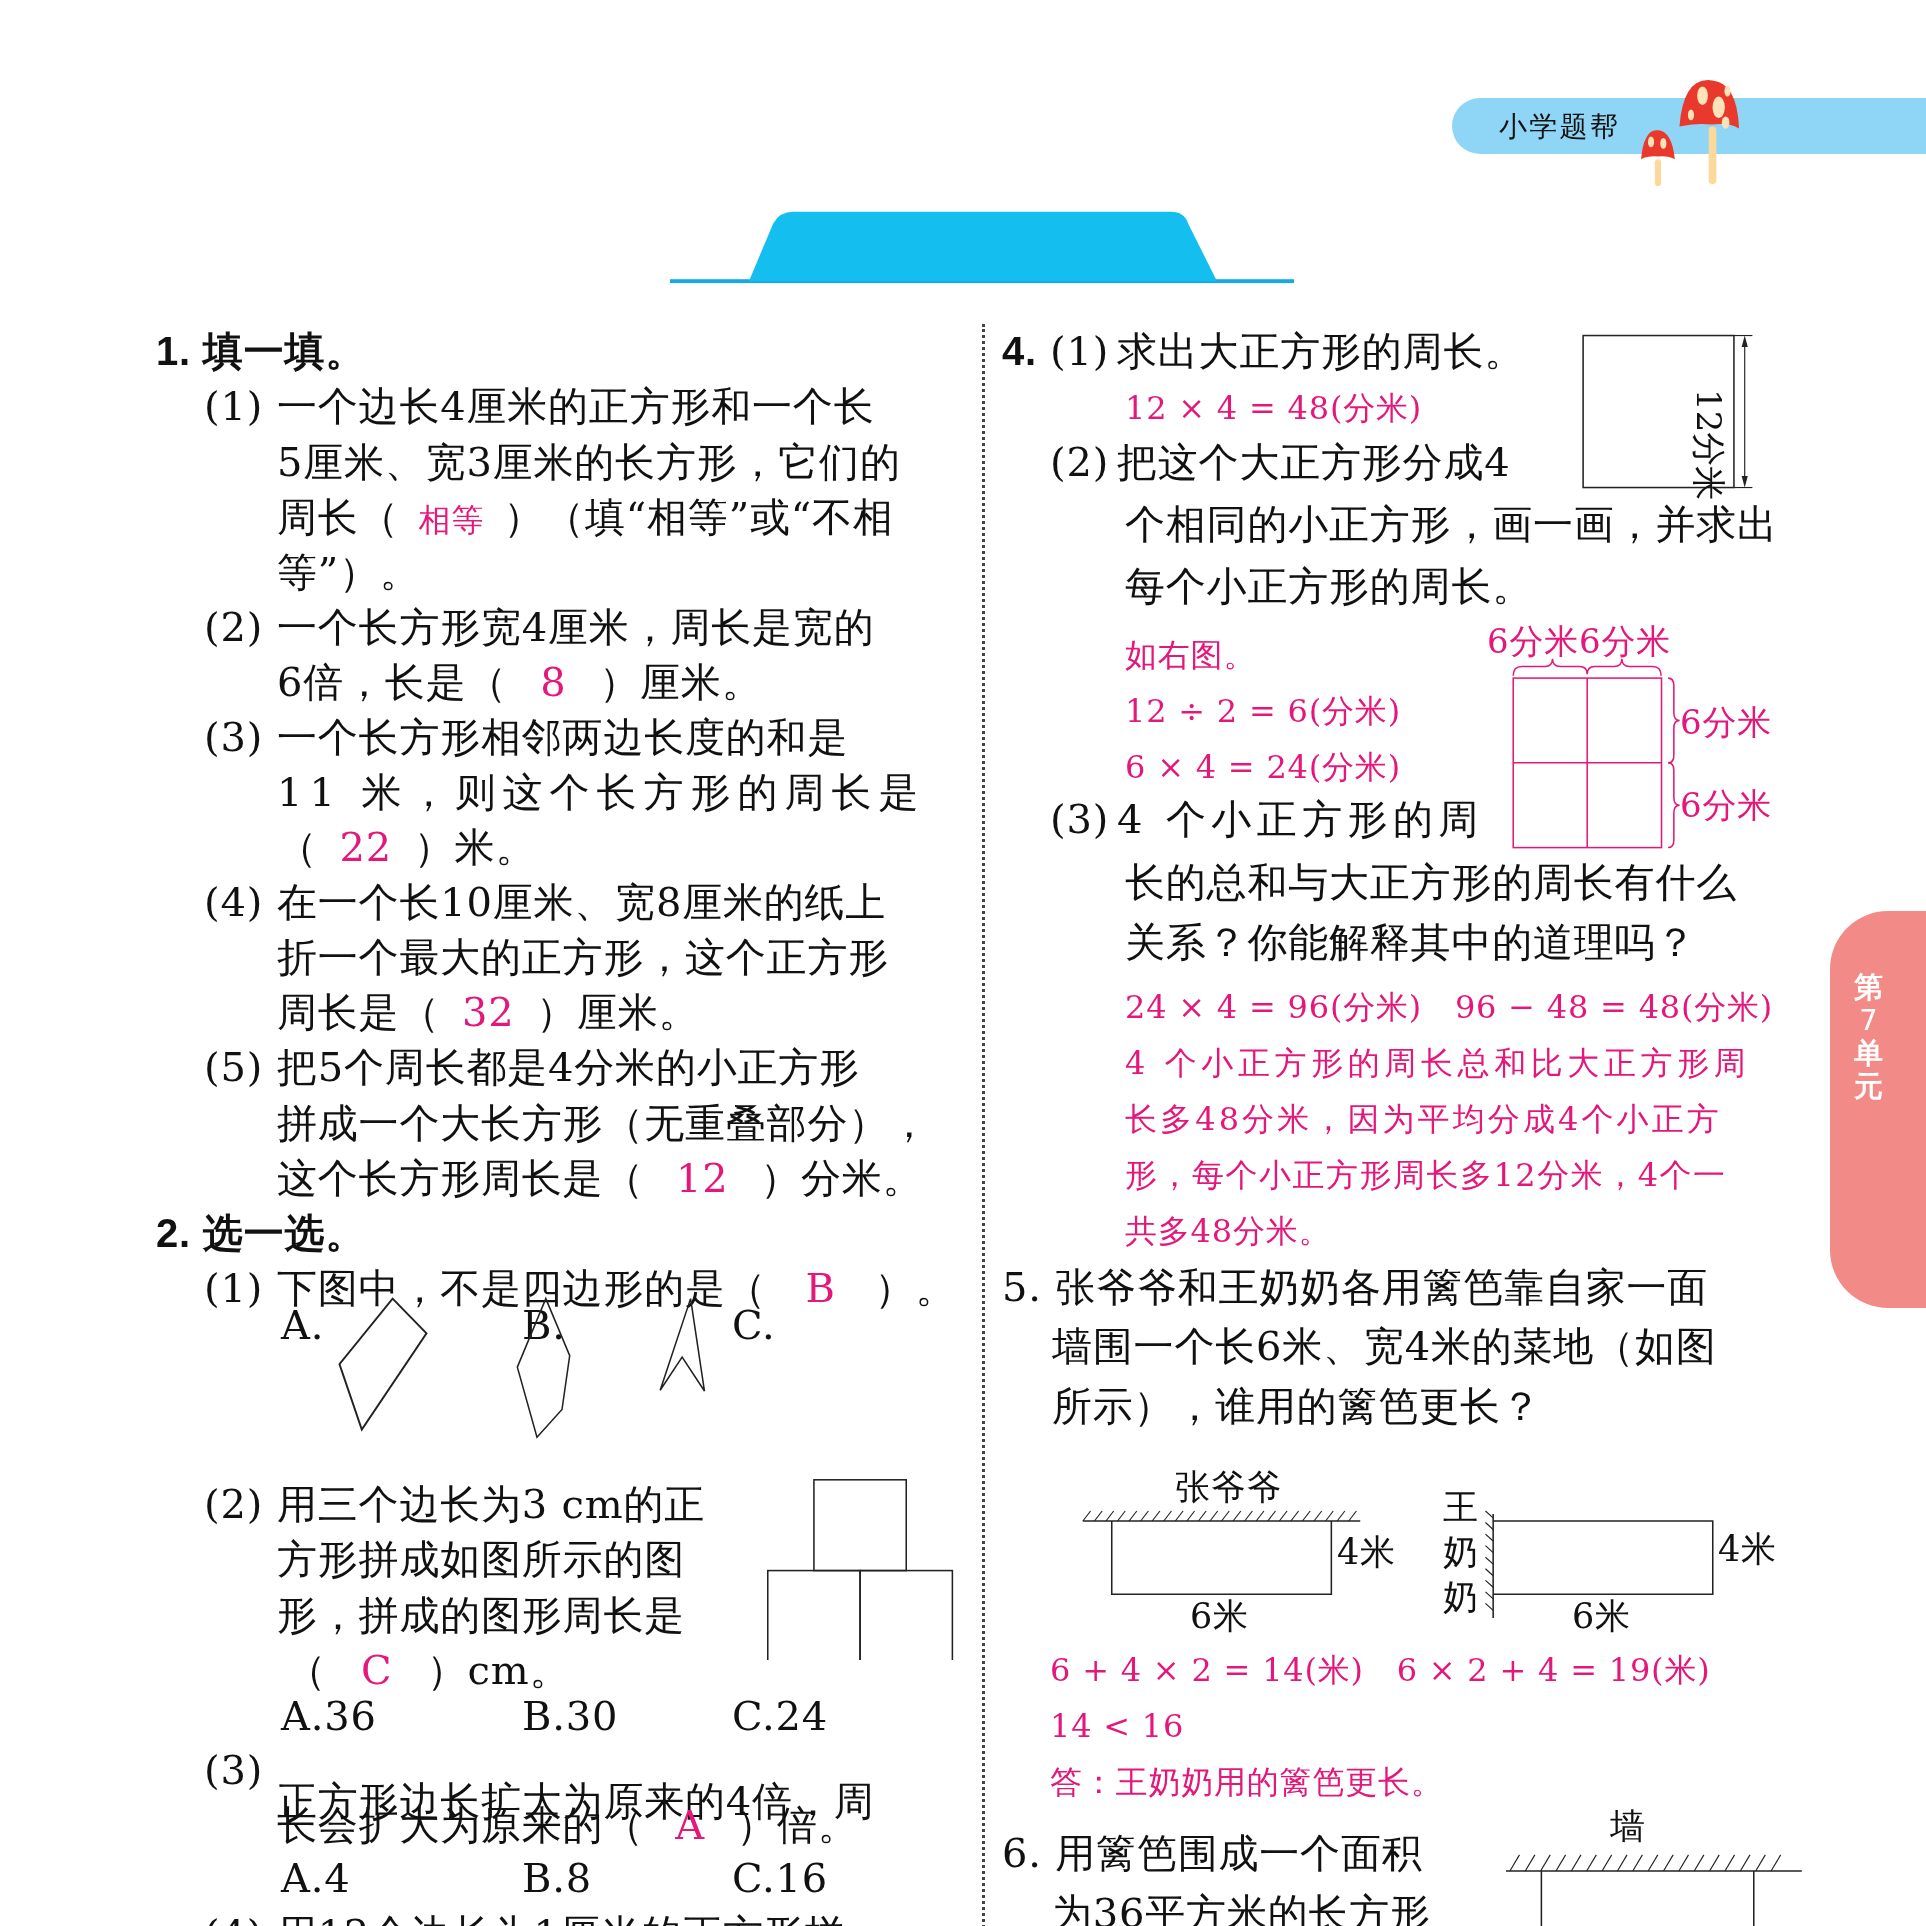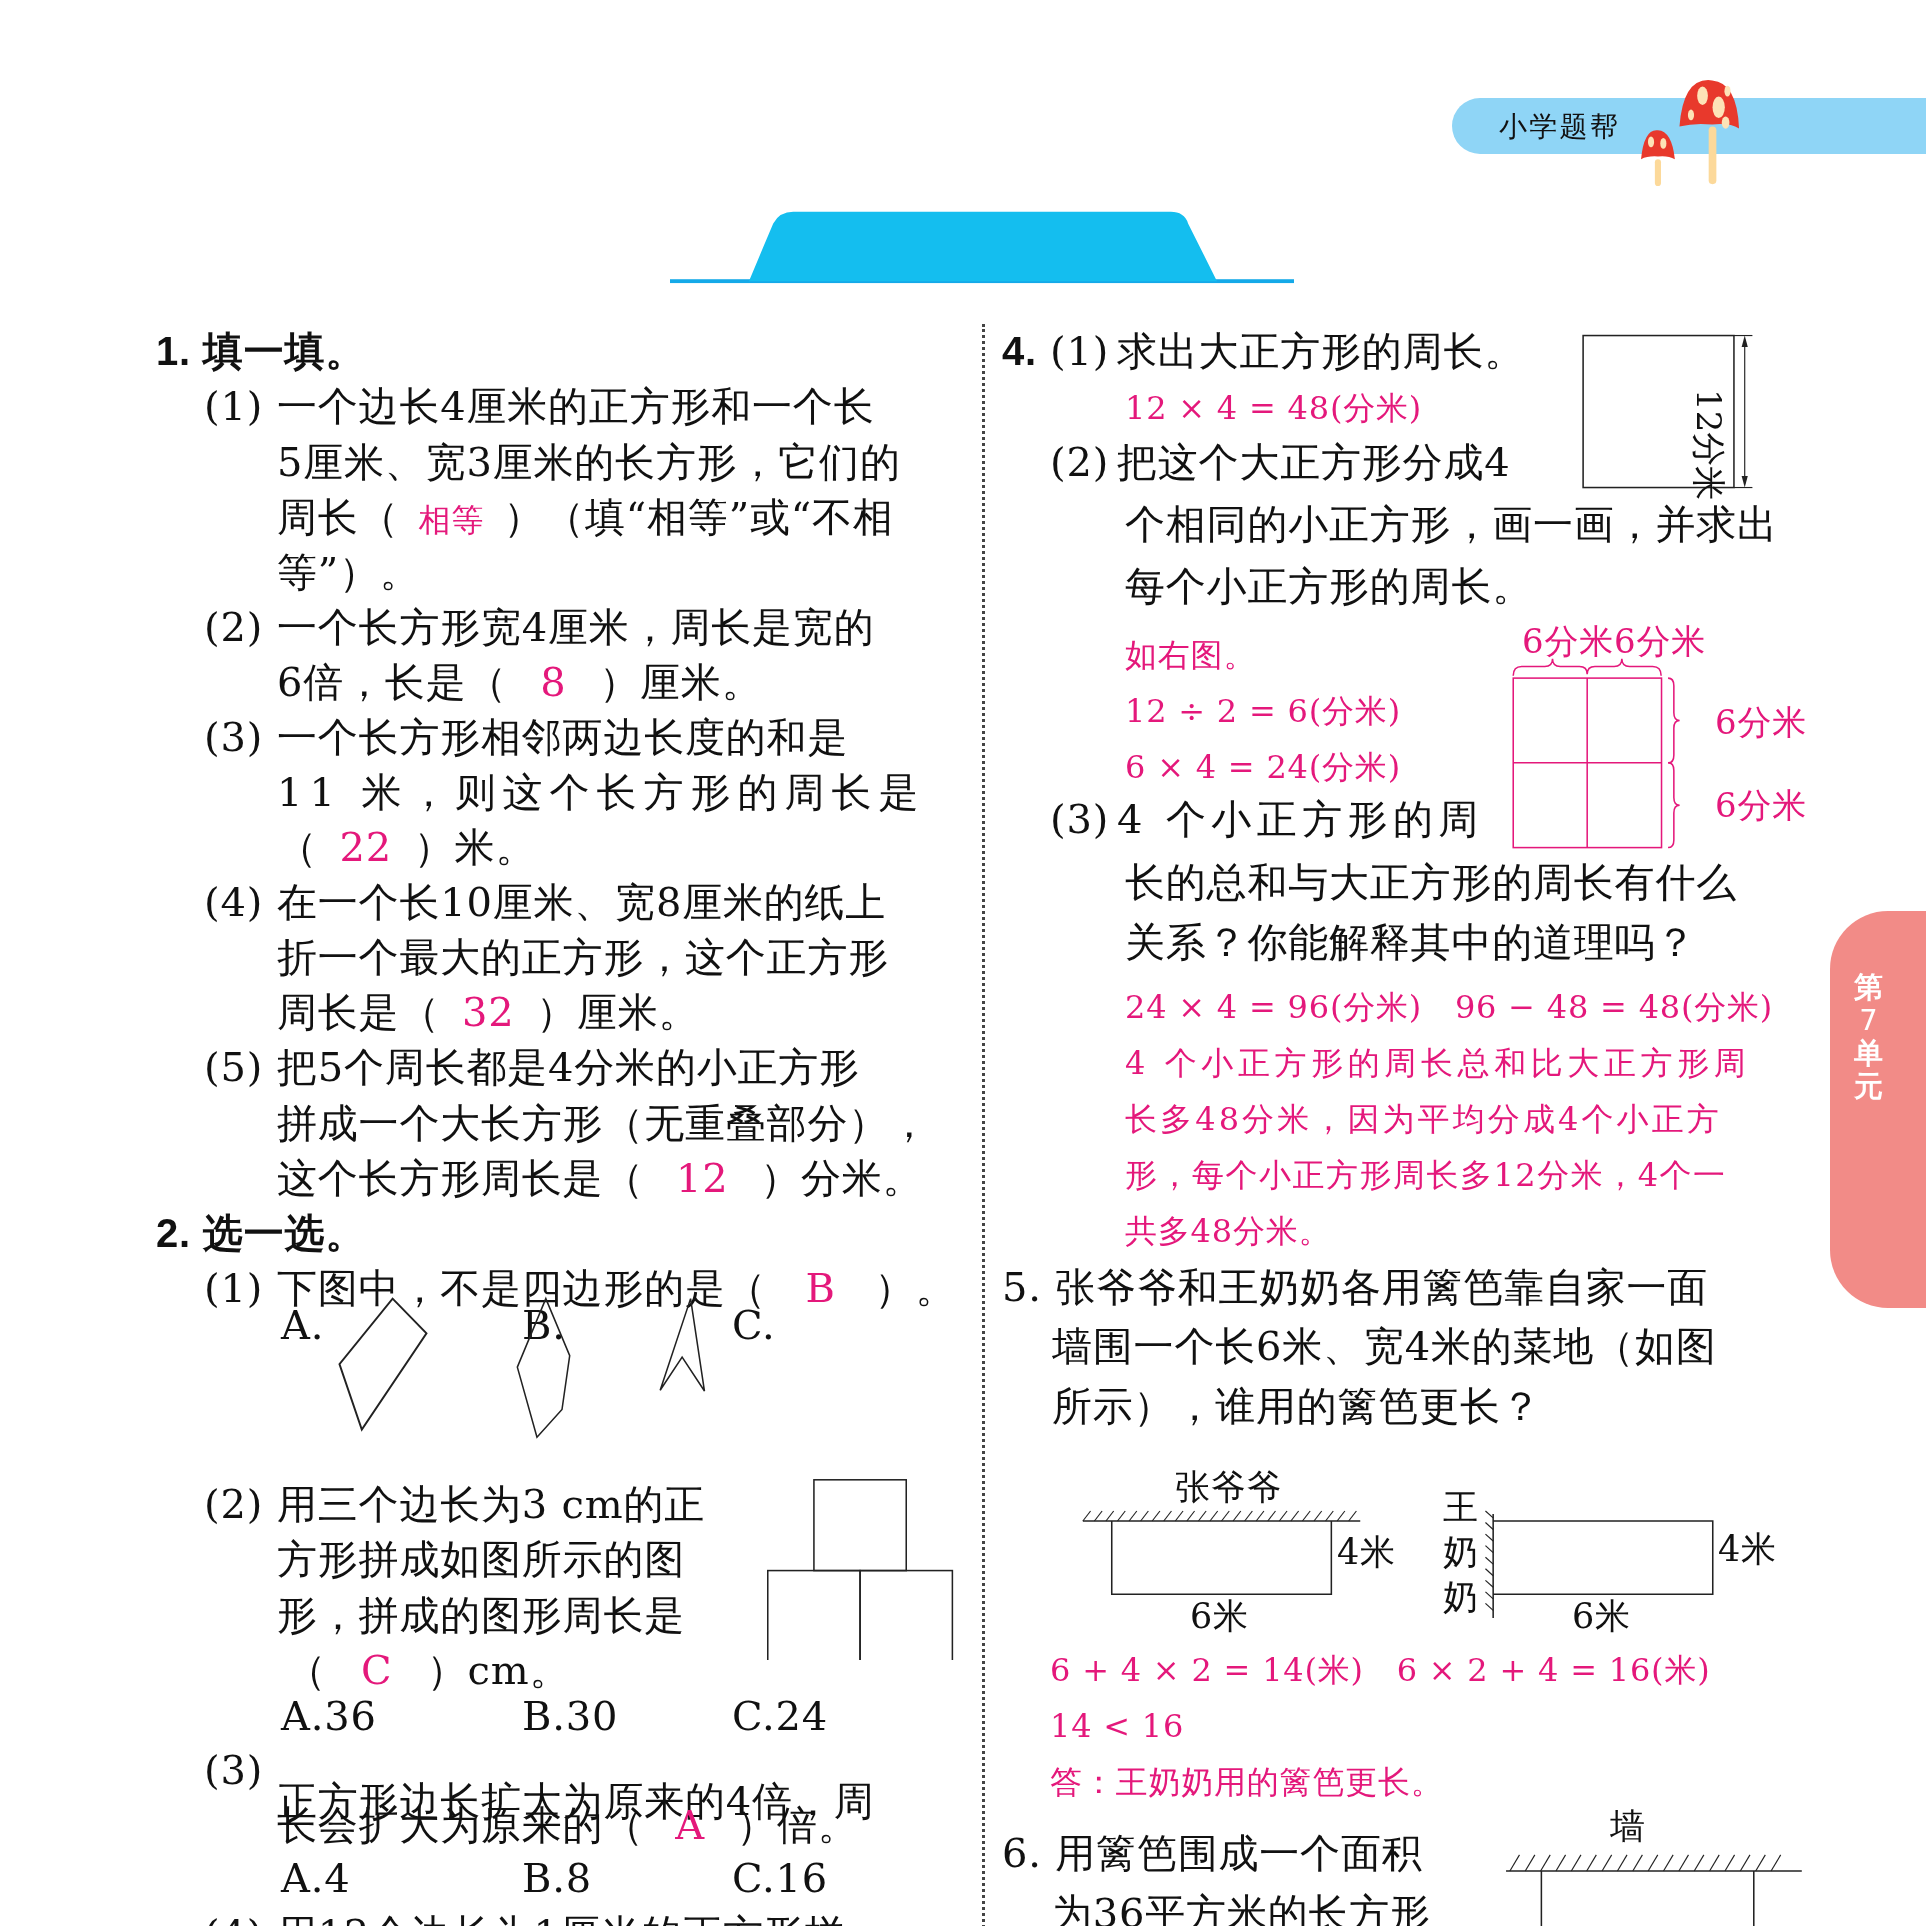--- a/index.html
+++ b/index.html
@@ -20,21 +20,21 @@
   .title-text { position:absolute; left:0; width:100%; top:14.6px; text-align:center;
                 font-family:"DejaVu Sans",sans-serif; font-weight:bold; color:#fff;
                 font-size:51px; line-height:58px; letter-spacing:3.9px; }
   .divider { position:absolute; left:982px; top:324px; width:0; height:2227px;
              border-left:3.1px dotted #444; }
   .side-tab { position:absolute; left:1830px; top:911px; width:138px; height:397px;
               background:#f28b87; border-radius:58px 0 0 58px; }
   .side-tab-text { position:absolute; left:1851px; top:971px; width:35px;
                    font-family:"DejaVu Sans",sans-serif; font-weight:bold; color:#fff;
                    font-size:29px; line-height:33px; text-align:center; }
-  .cn-pink { color:#e4187b;margin-left:35px; }
+  .cn-pink { color:#e4187b; }
 </style>
 </head>
 <body>
 
 <div class="header-band"></div>
 <div class="brand">小学题帮</div>
 <svg class="abs" style="left:1633px;top:65px" width="116" height="123" viewBox="0 0 300 320">
   <rect x="196" y="160" width="20" height="150" rx="10" fill="#fcd99a"></rect>
   <path d="M120 160 Q130 30 205 40 Q270 45 275 165 Q250 150 205 155 Q160 150 120 160 Z" fill="#e8392c"></path>
   <ellipse cx="180" cy="80" rx="14" ry="24" fill="#fde3b7"></ellipse>
@@ -245,21 +245,21 @@
 <div class="t" style="left:1337px;top:1525px;font-size:35px">4米</div>
 <div class="t" style="left:1190px;top:1589px;font-size:35px">6米</div>
 <div class="abs" style="left:1441px;top:1485px;font-size:35px;line-height:45px;width:39px;text-align:center">
   <div>王</div>
   <div>奶</div>
   <div>奶</div>
 </div>
 <div class="t" style="left:1718px;top:1522px;font-size:35px">4米</div>
 <div class="t" style="left:1572px;top:1589px;font-size:35px">6米</div>
 
-<div class="t ans-s" style="left:1050px;top:1643px;white-space:pre">6 + 4 × 2 = 14(米)　6 × 2 + 4 = 16(米)</div>
+<div class="t ans-s" style="left:1050px;top:1643px;white-space:pre">6 + 4 × 2 = 14(米)　6 × 2 + 4 = 19(米)</div>
 <div class="t ans-s" style="left:1050px;top:1699px">14 &lt; 16</div>
 <div class="t ans-s" style="left:1050px;top:1755px">答：王奶奶用的篱笆更长。</div>
 
 <div class="t" style="left:1610px;top:1799px;font-size:35px">墙</div>
 <svg class="abs" style="left:1502px;top:1828px" width="300" height="169" viewBox="0 0 780 440">
   <line x1="10" y1="112" x2="780" y2="112" stroke="#222" stroke-width="4"></line>
   <g stroke="#222" stroke-width="3">
     <line x1="20" y1="112" x2="45" y2="70"></line>
       <line x1="60" y1="112" x2="85" y2="70"></line>
       <line x1="100" y1="112" x2="125" y2="70"></line>

